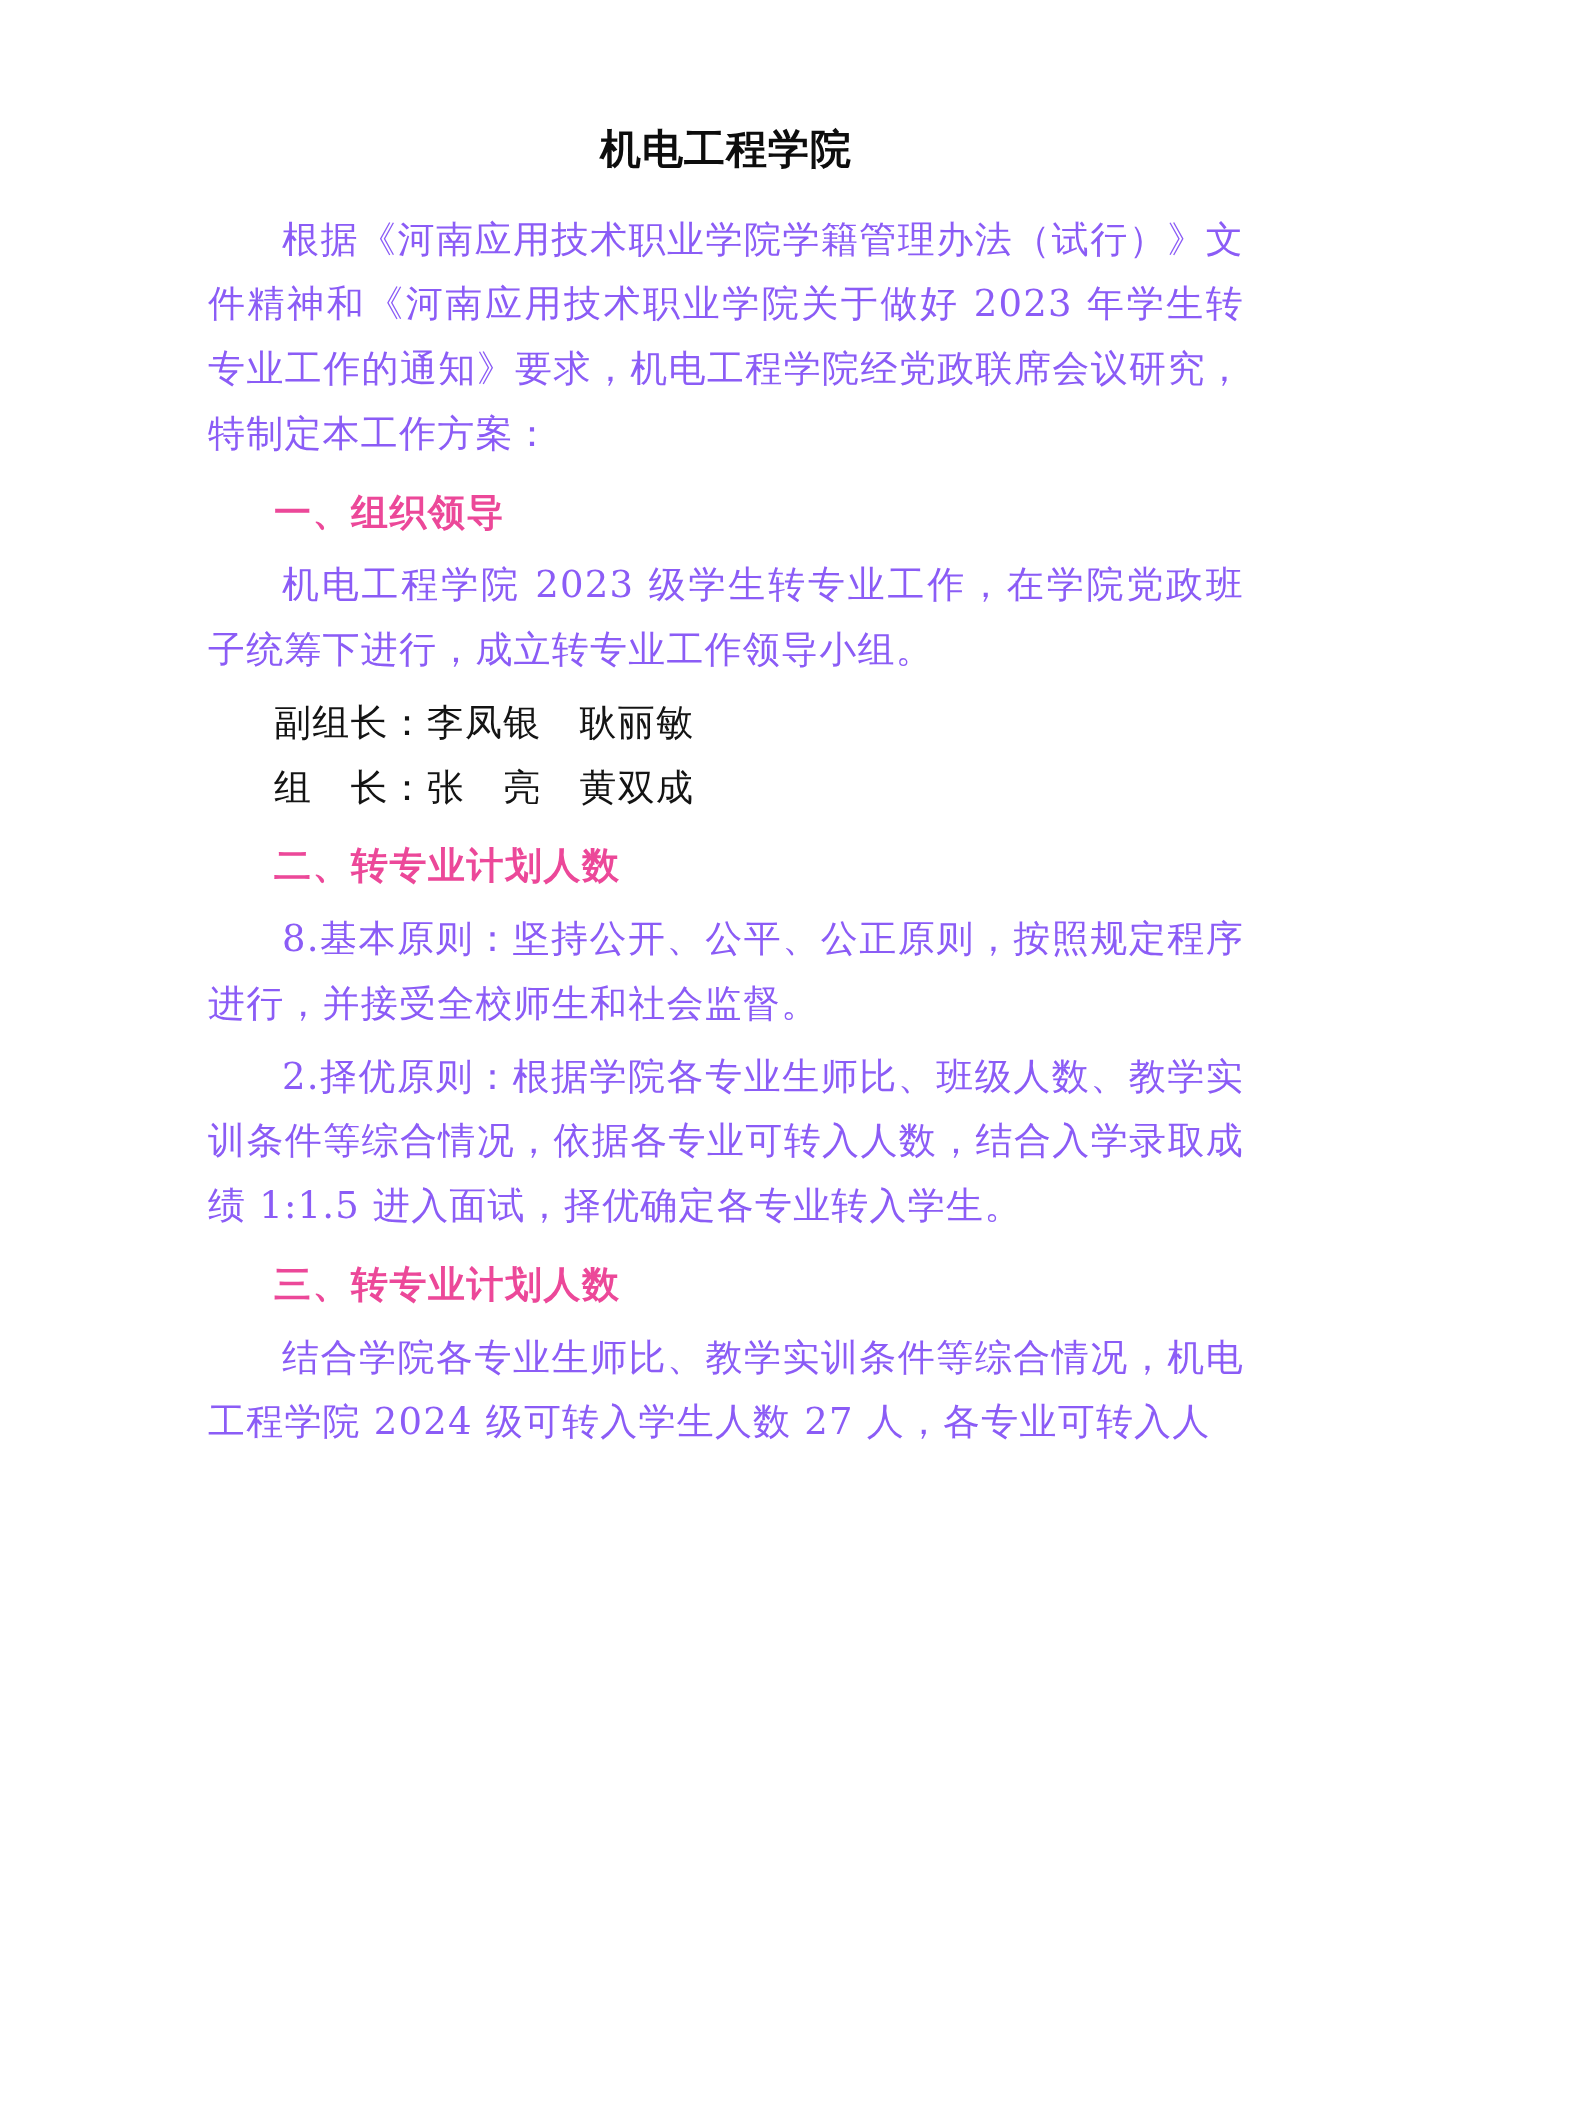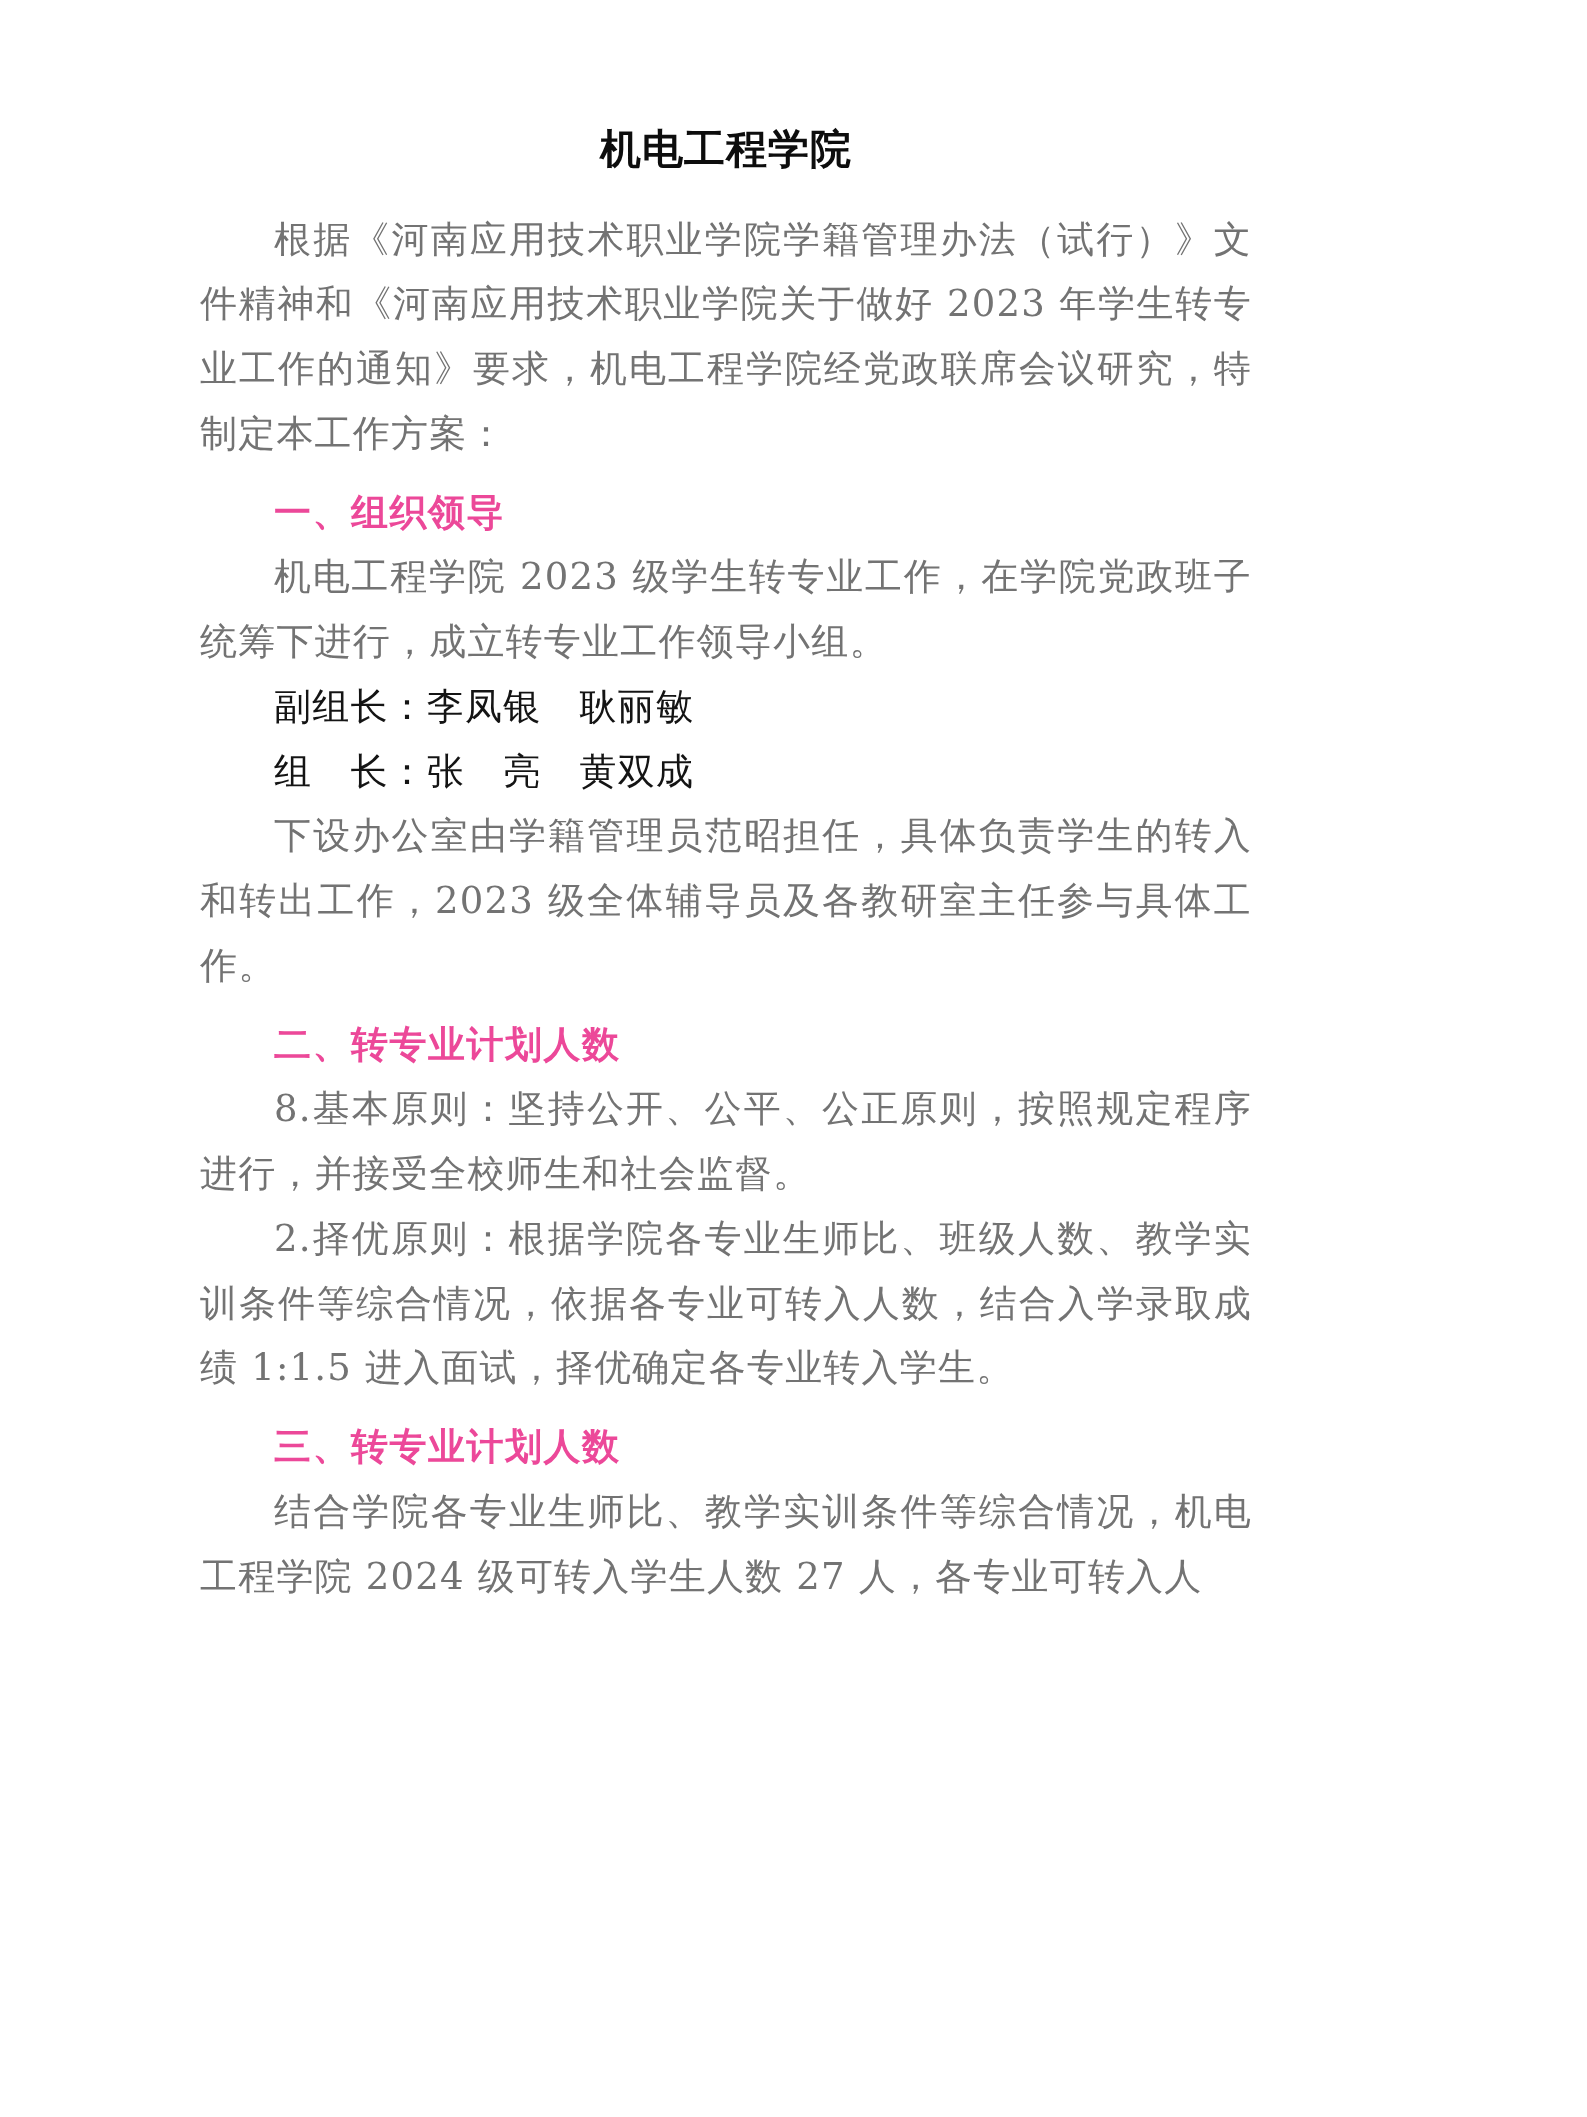--- a/index.html
+++ b/index.html
@@ -27,28 +27,28 @@
     font-weight: bold;
     font-size: 41px;
     line-height: 1.55;
     letter-spacing: 1px;
     color: #0d0d0d;
   }
   .title-line.second {
     margin-top: 10px;
   }
   p.body-text {
-    margin: 0;
+    margin: 8px;
     font-size: 37px;
     line-height: 1.75;
     text-align: justify;
     text-justify: inter-ideograph;
     letter-spacing: 1.2px;
     text-indent: 2em;
-    color: #737373;
+    color: #8b5cf6;
   }
   p.body-text.first {
     margin-top: 26px;
   }
   h2.section-heading {
     margin: 14px 0 0 0;
     font-family: "DejaVu Sans", "Liberation Sans", sans-serif;
     font-weight: bold;
     font-size: 37px;
     line-height: 1.75;
@@ -71,21 +71,20 @@
 <div class="page">
 
   <div class="title-line">机电工程学院</div>
 
   <p class="body-text first">根据《河南应用技术职业学院学籍管理办法（试行）》文件精神和《河南应用技术职业学院关于做好 2023 年学生转专业工作的通知》要求，机电工程学院经党政联席会议研究，特制定本工作方案：</p>
 
   <h2 class="section-heading">一、组织领导</h2>
   <p class="body-text">机电工程学院 2023 级学生转专业工作，在学院党政班子统筹下进行，成立转专业工作领导小组。</p>
   <p class="roster-line">副组长：李凤银　耿丽敏</p>
   <p class="roster-line">组　长：张　亮　黄双成</p>
-  <p class="body-text">下设办公室由学籍管理员范昭担任，具体负责学生的转入和转出工作，2023 级全体辅导员及各教研室主任参与具体工作。</p>
 
   <h2 class="section-heading">二、转专业计划人数</h2>
   <p class="body-text">8.基本原则：坚持公开、公平、公正原则，按照规定程序进行，并接受全校师生和社会监督。</p>
   <p class="body-text">2.择优原则：根据学院各专业生师比、班级人数、教学实训条件等综合情况，依据各专业可转入人数，结合入学录取成绩 1:1.5 进入面试，择优确定各专业转入学生。</p>
 
   <h2 class="section-heading">三、转专业计划人数</h2>
   <p class="body-text">结合学院各专业生师比、教学实训条件等综合情况，机电工程学院 2024 级可转入学生人数 27 人，各专业可转入人</p>
 
 </div>
 

